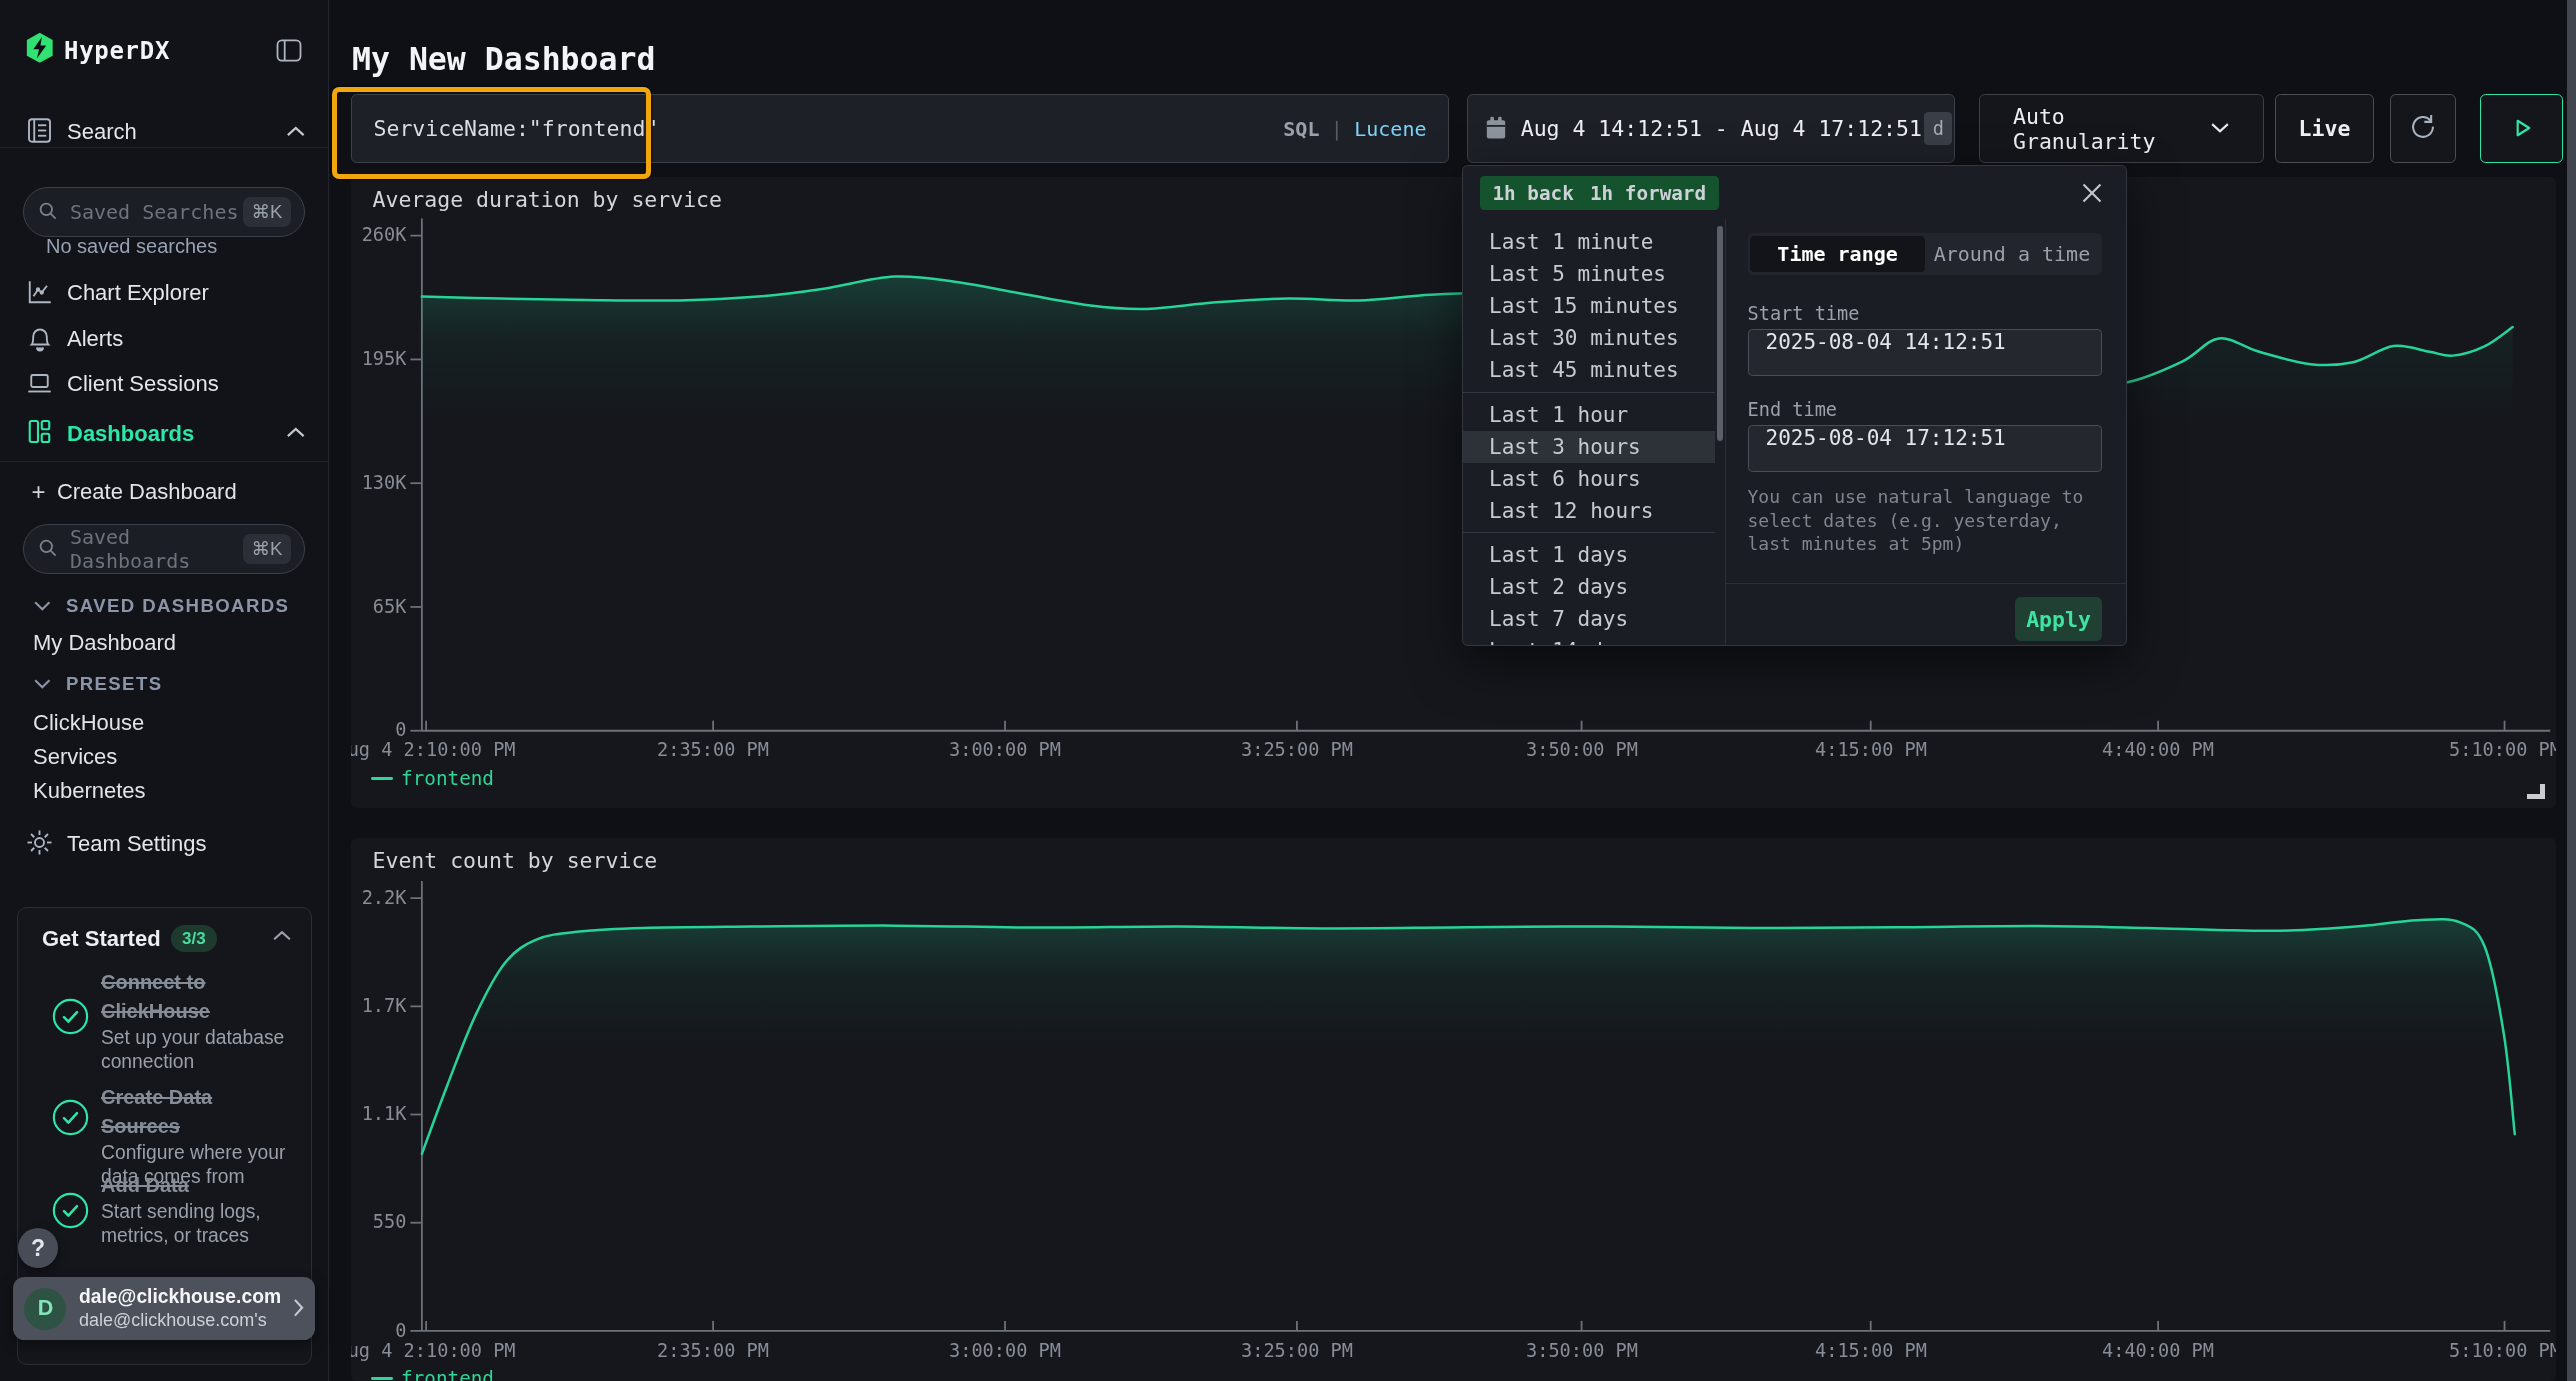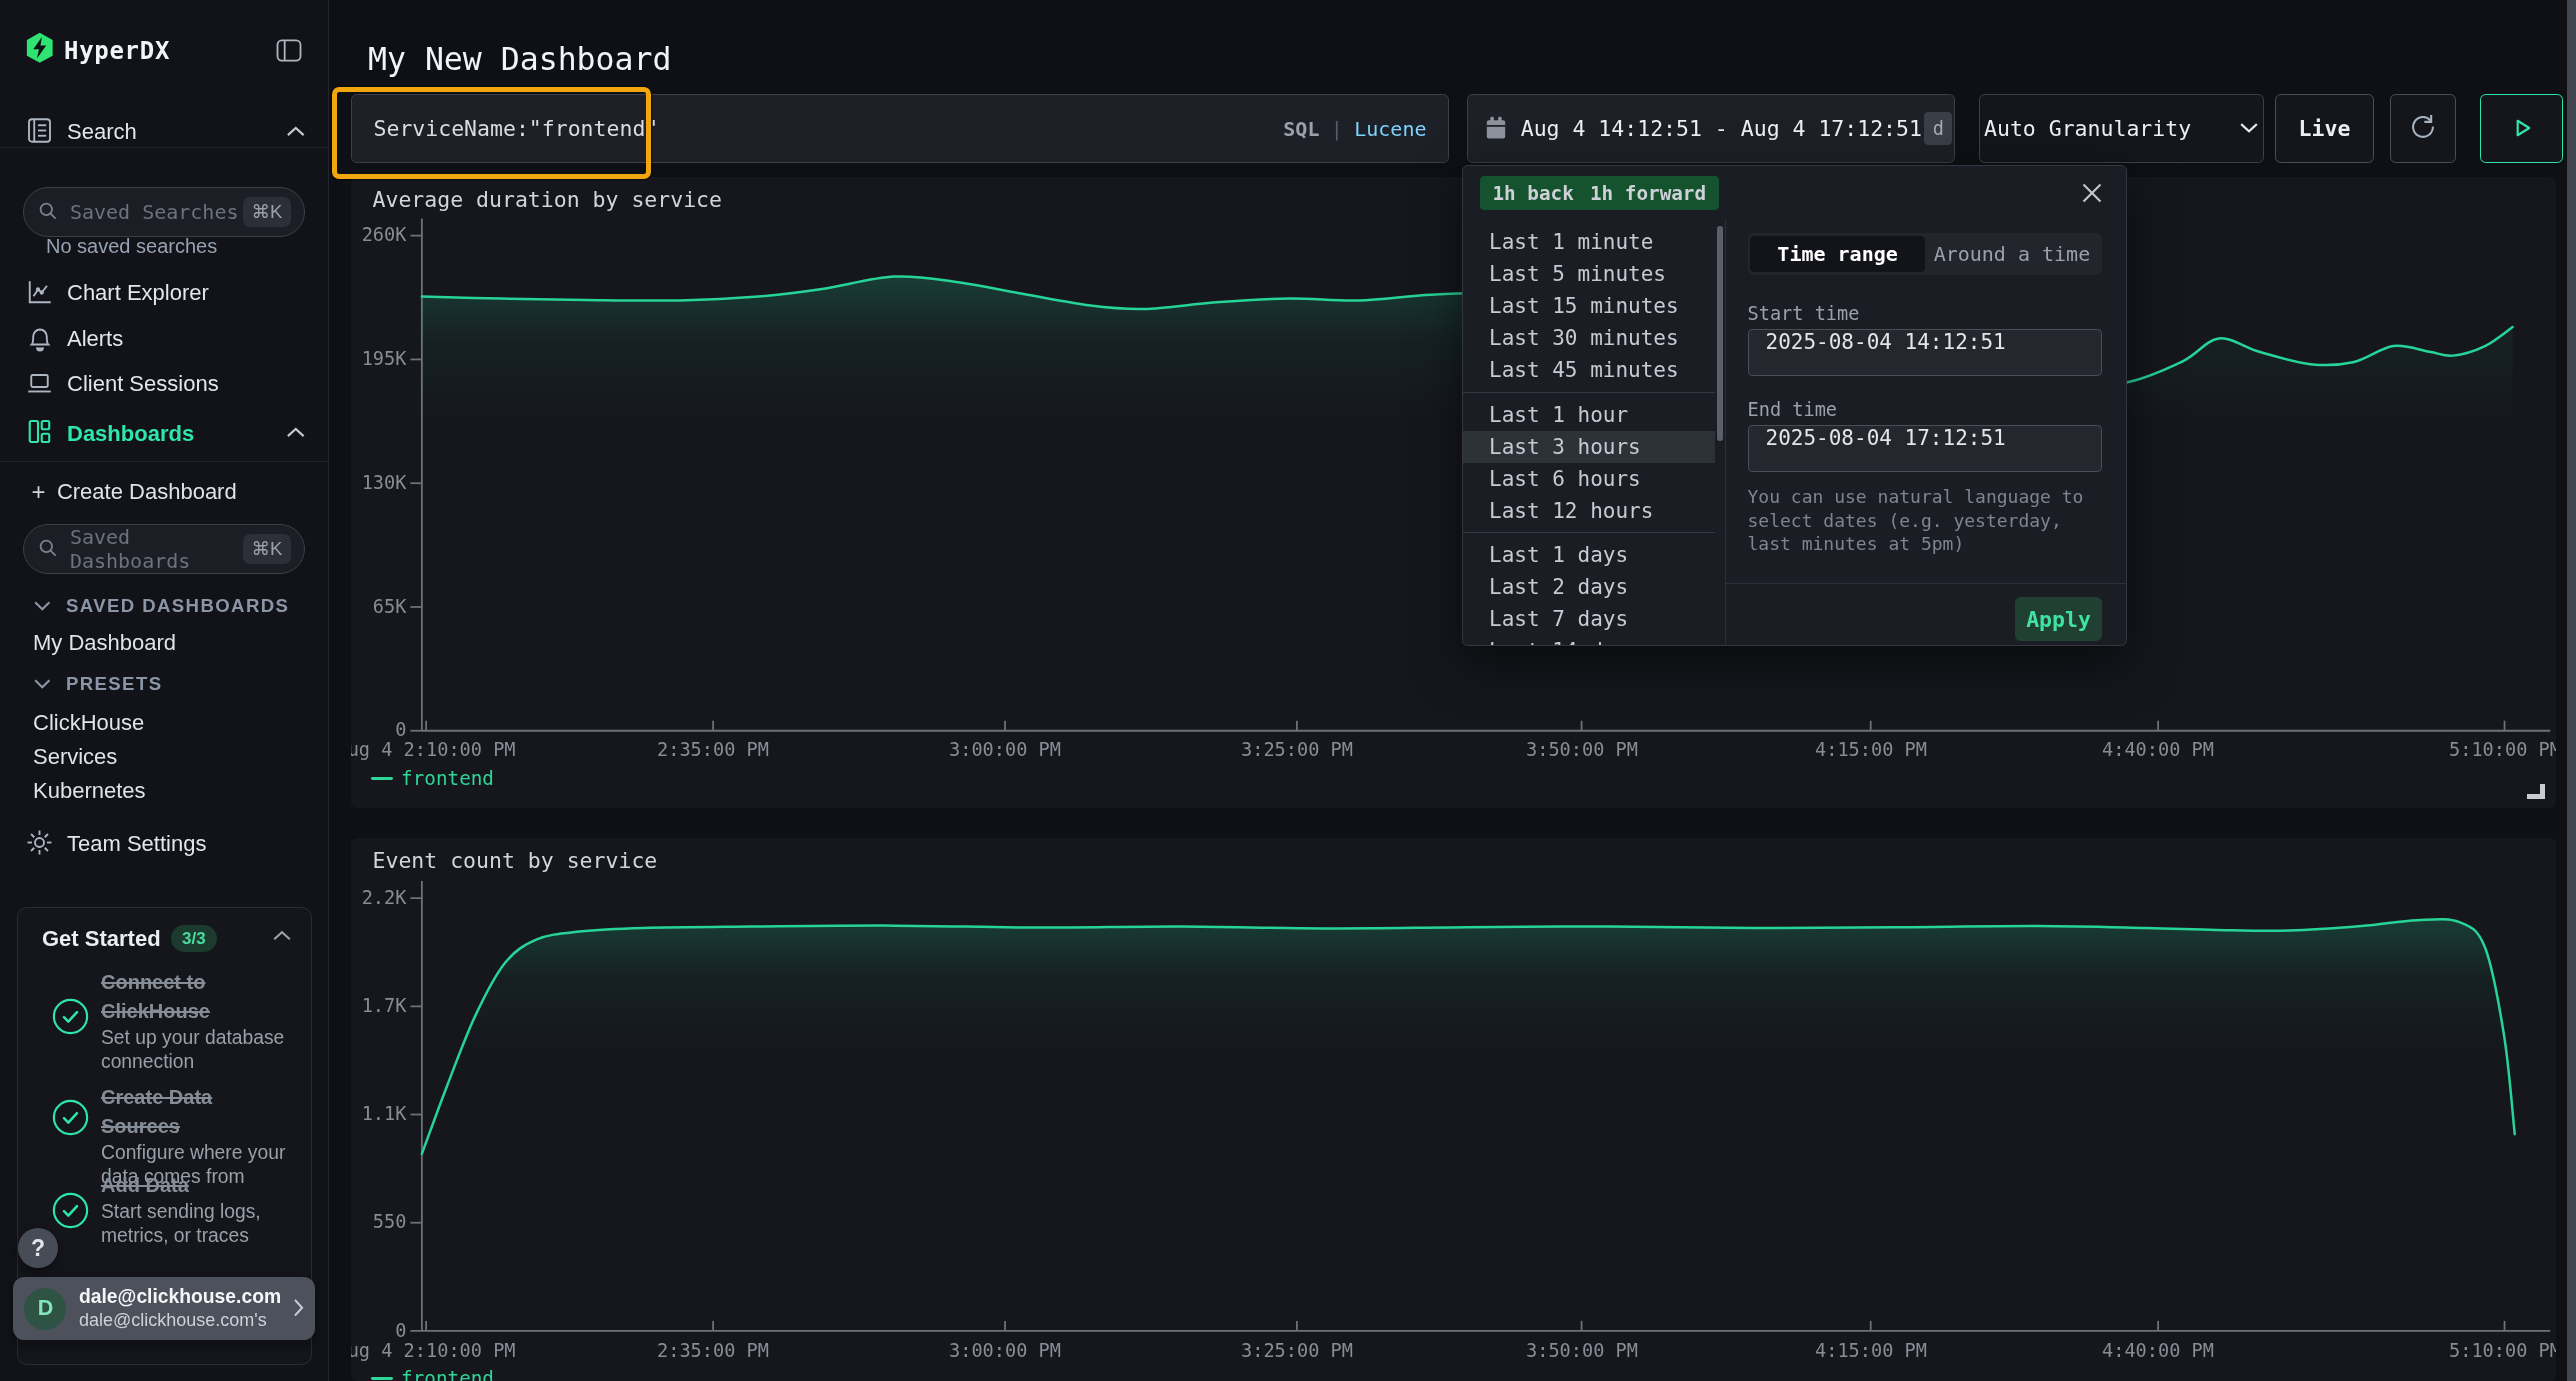--- a/index.html
+++ b/index.html
@@ -29,33 +29,33 @@
   .gs-badge{font-size:17px;font-weight:700;color:#49db9d;background:#1d3a2f;border-radius:715px;padding:3.6px 11.4px;margin-left:10px;}
   .gs-item-title{font-size:20px;font-weight:700;color:#878d97;text-decoration:line-through;line-height:29px;}
   .gs-item-sub{font-size:19.3px;color:#99a0a9;line-height:24px;}
   #help-bubble{position:absolute;left:18px;top:1228px;width:40px;height:40px;border-radius:50%;background:#484c57;display:flex;align-items:center;justify-content:center;font-size:23px;font-weight:700;color:#e3e6ea;box-shadow:0 2.9px 10px rgba(0,0,0,.45);}
   #user-chip{position:absolute;left:13px;top:1277px;width:302px;height:63px;background:#4d515c;border-radius:11.4px;box-shadow:0 4.3px 14.3px rgba(0,0,0,.4);}
   .uc-name{font-size:19.3px;font-weight:700;color:#f4f6f8;white-space:nowrap;}
   .uc-sub{font-size:18px;color:#cdd1d8;white-space:nowrap;}
   #avatar{position:absolute;left:11.4px;top:10.7px;width:42px;height:42px;border-radius:50%;background:#2e5244;color:#83e6bb;font-weight:700;font-size:21.5px;display:flex;align-items:center;justify-content:center;}
 
   
-  #page-title{position:absolute;left:368px;top:20px;font-size:31.5px;font-weight:400;color:#f2f4f7;}
+  #page-title{position:absolute;left:352px;top:20px;font-size:31.5px;font-weight:700;color:#f2f4f7;}
   .tb-box{position:absolute;top:94px;height:69px;background:#14161b;border:1.4px solid #3c4049;border-radius:5.7px;box-sizing:border-box;display:flex;align-items:center;}
   #filter-input{left:351px;width:1098px;background:#1d2026;padding:0 21.5px;}
   #filter-input .val{font-size:21.5px;color:#d9dce1;}
   #lang-toggle{margin-left:auto;display:flex;align-items:center;font-size:20px;}
   #lang-toggle .sql{color:#9aa1ab;font-weight:600;}
   #lang-toggle .sep{color:#565b64;margin:0 11.4px;}
   #lang-toggle .lucene{color:#7dd3fc;}
   #date-input{left:1467px;width:488px;background:#1d2026;padding:0 15.7px;}
   #date-input .val{font-size:21.5px;color:#eceef2;margin-left:13px;white-space:nowrap;}
   .caret{display:inline-block;width:2.1px;height:29px;background:#e8ebef;vertical-align:middle;margin-left:2.1px;}
   .d-badge{margin-left:auto;background:#3a3e47;color:#a7adb7;border-radius:4.3px;font-size:18.6px;padding:5.7px 8.6px;}
-  #granularity{left:1979px;width:285px;padding:0 4px;justify-content:space-between;}
+  #granularity{left:1979px;width:285px;padding:0 33px;justify-content:space-between;}
   #granularity .val{font-size:21.5px;color:#eceef2;}
   #live-btn{left:2275px;width:99px;justify-content:center;font-size:21.5px;font-weight:600;color:#eceef2;border-color:#4a4e57;}
   #refresh-btn{left:2390px;width:66px;justify-content:center;border-color:#4a4e57;}
   #play-btn{left:2480px;width:83px;justify-content:center;border-color:#2ee6a8;}
 
   
   #annotation-box{position:absolute;left:332px;top:87px;width:309px;height:82px;border:5.7px solid #f1a60d;border-radius:7.2px;z-index:60;box-shadow:0 0 0 1.4px rgba(0,0,0,.35);}
 
   
   .chart-panel{position:absolute;left:351px;width:2205px;background:#15171d;border-radius:5.7px;overflow:hidden;}

